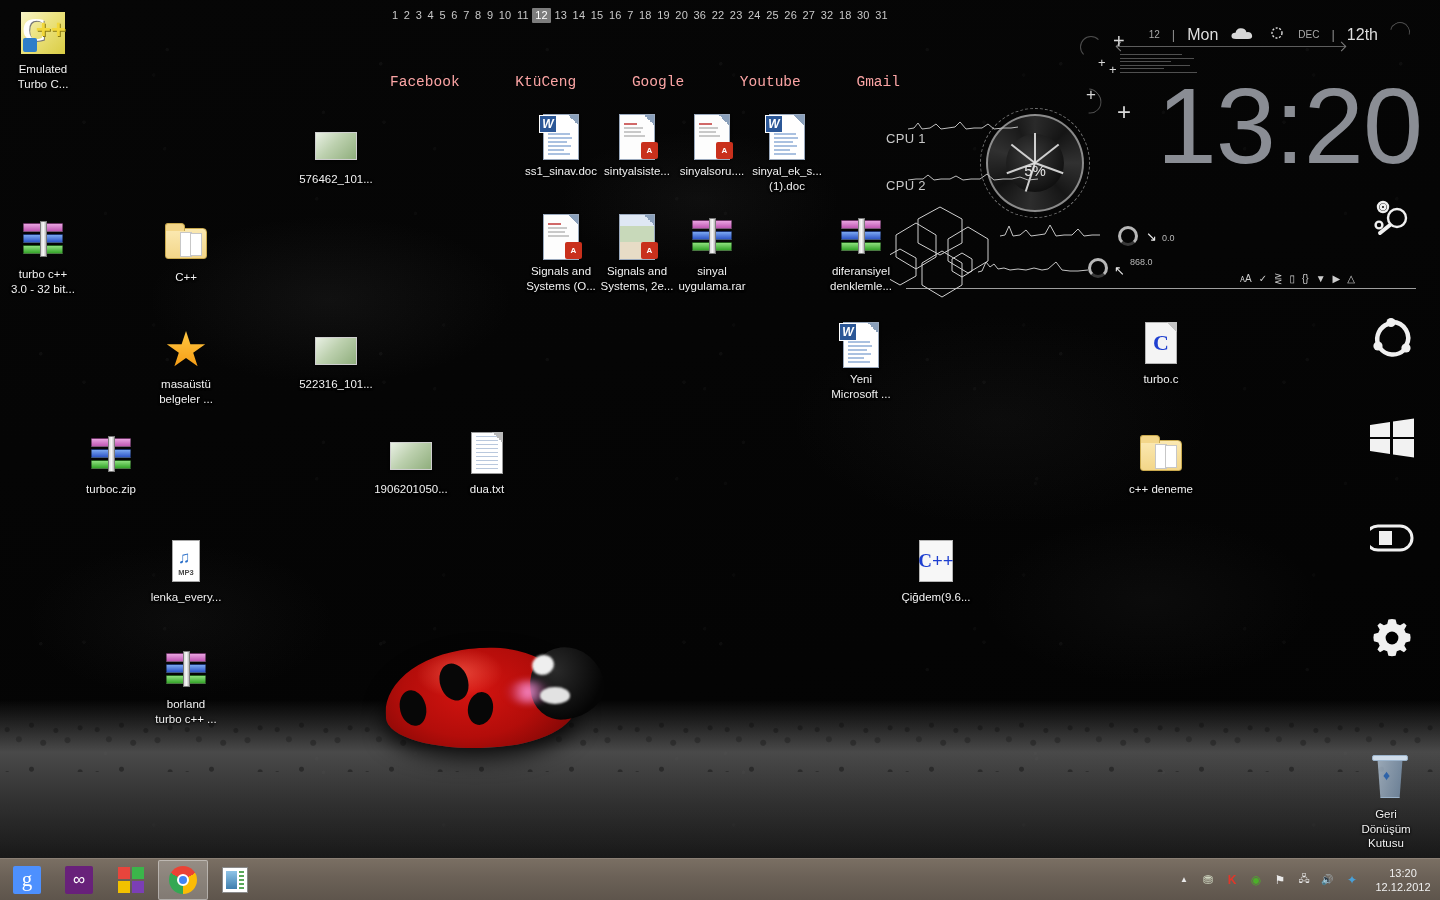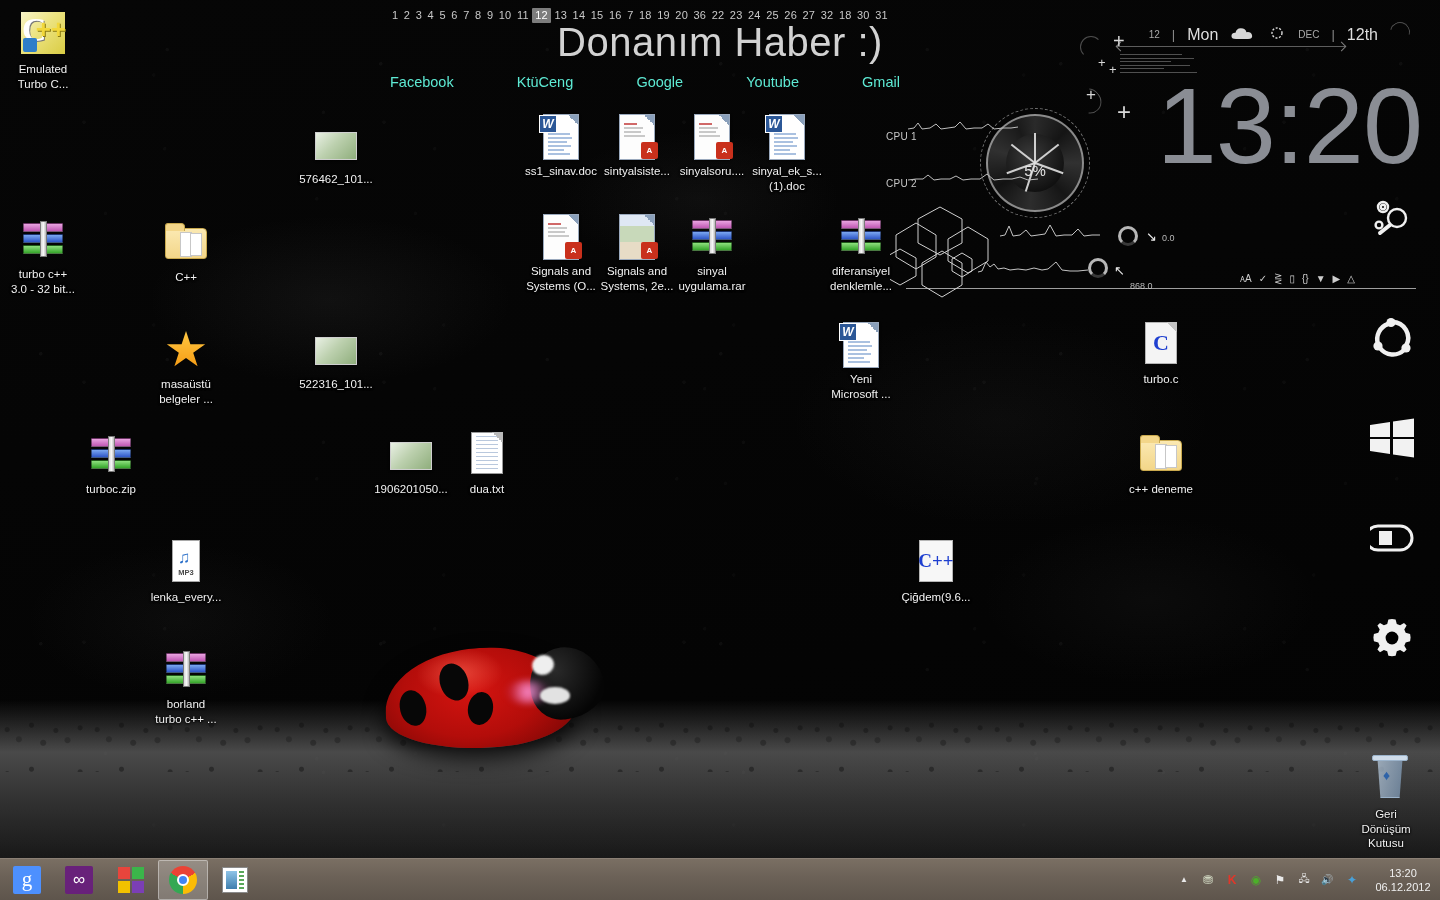--- a/index.html
+++ b/index.html
@@ -88,21 +88,21 @@
 
   .hero-title {
     position: absolute; left: 0; right: 0; top: 20px; text-align: center;
     font-size: 40px; font-weight: 300; color: #d2d2d2; letter-spacing: .5px;
   }
   .links-row {
     position: absolute; left: 390px; top: 74px; width: 510px;
     display: flex; justify-content: space-between;
     font-size: 14.5px; color: #6f6f6f;
   }
-  .links-row a { color: #5eead4; text-decoration: none; }
+  .links-row a { color: #fca5a5; text-decoration: none; font-family: Liberation Mono, monospace; }
 
   
   .clock-time {
     position: absolute; right: 18px; top: 72px;
     font-size: 108px; font-weight: 300; color: #8a8d94; letter-spacing: -1px; line-height: 1;
   }
   .wx-row {
     position: absolute; right: 62px; top: 24px;
     display: flex; align-items: center; gap: 12px;
     font-size: 13px; color: #cfcfcf;
@@ -145,21 +145,21 @@
     background: radial-gradient(circle at 42% 38%, #3a3a3a, #101010 75%);
   }
   .gauge .blade {
     position: absolute; left: 50%; top: 50%; width: 2px; height: 30px;
     background: rgba(225,225,225,.9); transform-origin: 50% 0;
   }
   .gauge-val {
     position: absolute; inset: 0; display: flex; align-items: center; justify-content: center;
     font-size: 15px; color: #e6e6e6; padding-top: 14px;
   }
-  .cpu-label { position: absolute; font-size: 10px; color: #c8c8c8; letter-spacing: .3px; }
+  .cpu-label { position: absolute; font-size: 13px; color: #c8c8c8; letter-spacing: .3px; }
   .spark { position: absolute; height: 14px; }
   .spark svg { display: block; }
 
   .hexes { position: absolute; left: 890px; top: 205px; }
   .net-val { position: absolute; font-size: 9px; color: #b9b9b9; }
   .net-arrow { position: absolute; color: #e8e8e8; font-size: 13px; line-height: 1; }
   .net-ring { position: absolute; width: 20px; height: 20px; border-radius: 50%;
               border: 3px solid rgba(215,215,215,.85); border-bottom-color: rgba(215,215,215,.25); }
   .widget-rule { position: absolute; left: 906px; top: 288px; width: 510px; height: 1px; background: rgba(210,210,210,.75); }
   .mini-icons {
@@ -354,21 +354,20 @@
       <span class="day">24</span>
       <span class="day">25</span>
       <span class="day">26</span>
       <span class="day">27</span>
       <span class="day">32</span>
       <span class="day">18</span>
       <span class="day">30</span>
       <span class="day">31</span>
     </div>
 
-  <div class="hero-title">Donanım Haber :)</div>
 
   <div class="links-row" id="links-row">
       <a href="#">Facebook</a>
       <a href="#">KtüCeng</a>
       <a href="#">Google</a>
       <a href="#">Youtube</a>
       <a href="#">Gmail</a>
     </div>
 
   <div class="clock-time">13:20</div>
@@ -455,21 +454,21 @@
       <polygon points="72,48 82,54 82,66 72,72 62,66 62,54"></polygon>
       <polygon points="10,44 26,53 26,71 10,80 -6,71 -6,53"></polygon>
     </svg>
   </div>
 
   <div class="net-ring" style="left:1118px; top:226px;"></div>
   <div class="net-arrow" style="left:1146px; top:230px; transform:rotate(0deg);">↘</div>
   <div class="net-val" style="left:1162px; top:233px;">0.0</div>
   <div class="net-ring" style="left:1088px; top:258px;"></div>
   <div class="net-arrow" style="left:1114px; top:264px;">↖</div>
-  <div class="net-val" style="left:1130px; top:281px;">868.0</div>
+  <div class="net-val" style="left:1130px; top:257px;">868.0</div>
 
   <div class="widget-rule"></div>
   <div class="mini-icons">
     <span>ᴀA</span>
     <span>✓</span>
     <span>⋛</span>
     <span>▯</span>
     <span>{}</span>
     <span>▼</span>
     <span>▶</span>
@@ -798,18 +797,18 @@
       <span class="ti" style="font-size:8px;">▲</span>
       <span class="ti" style="color:#cfd6c0;">⛃</span>
       <span class="ti" style="color:#e0372a; font-weight:bold;">K</span>
       <span class="ti" style="color:#4caf2a;">◉</span>
       <span class="ti">⚑</span>
       <span class="ti" style="font-size:10px;">🖧</span>
       <span class="ti" style="font-size:10px;">🔊</span>
       <span class="ti" style="color:#49a0d8;">✦</span>
       <div class="clock-tb">
         <div>13:20</div>
-        <div>06.12.2012</div>
+        <div>12.12.2012</div>
       </div>
     </div>
   </div>
 
 </div>
 
 </body></html>

